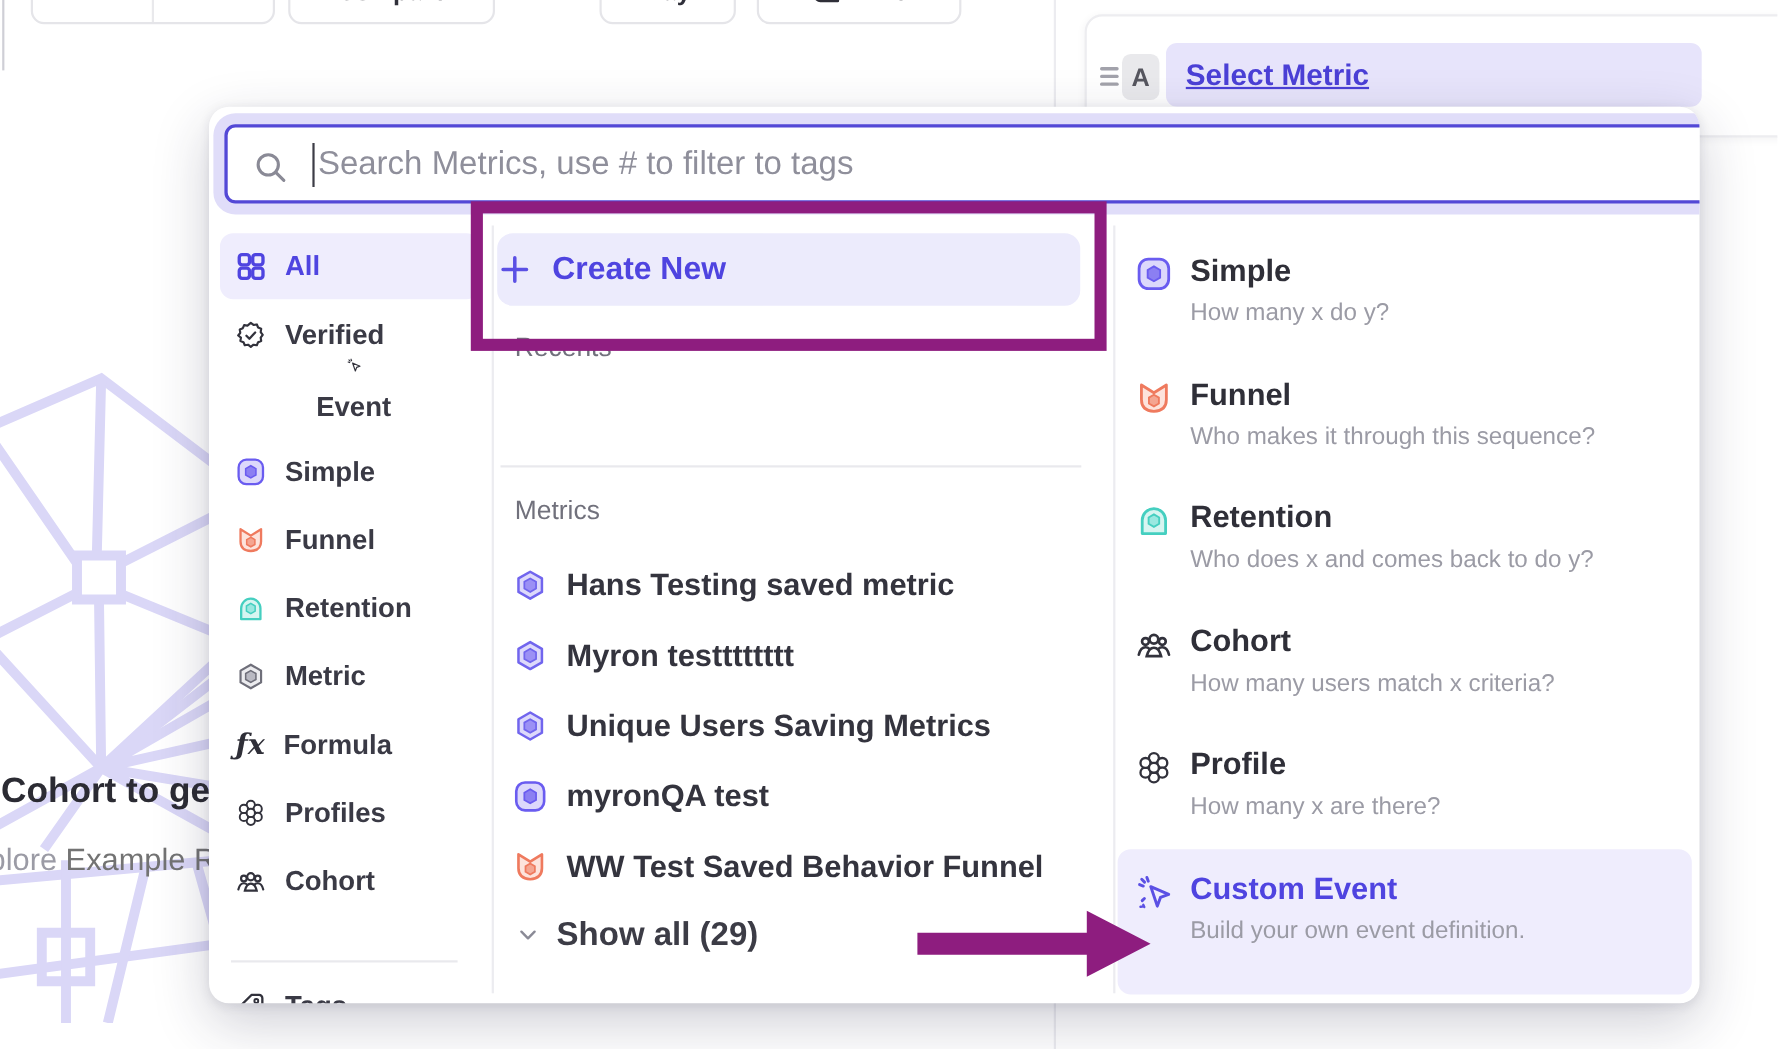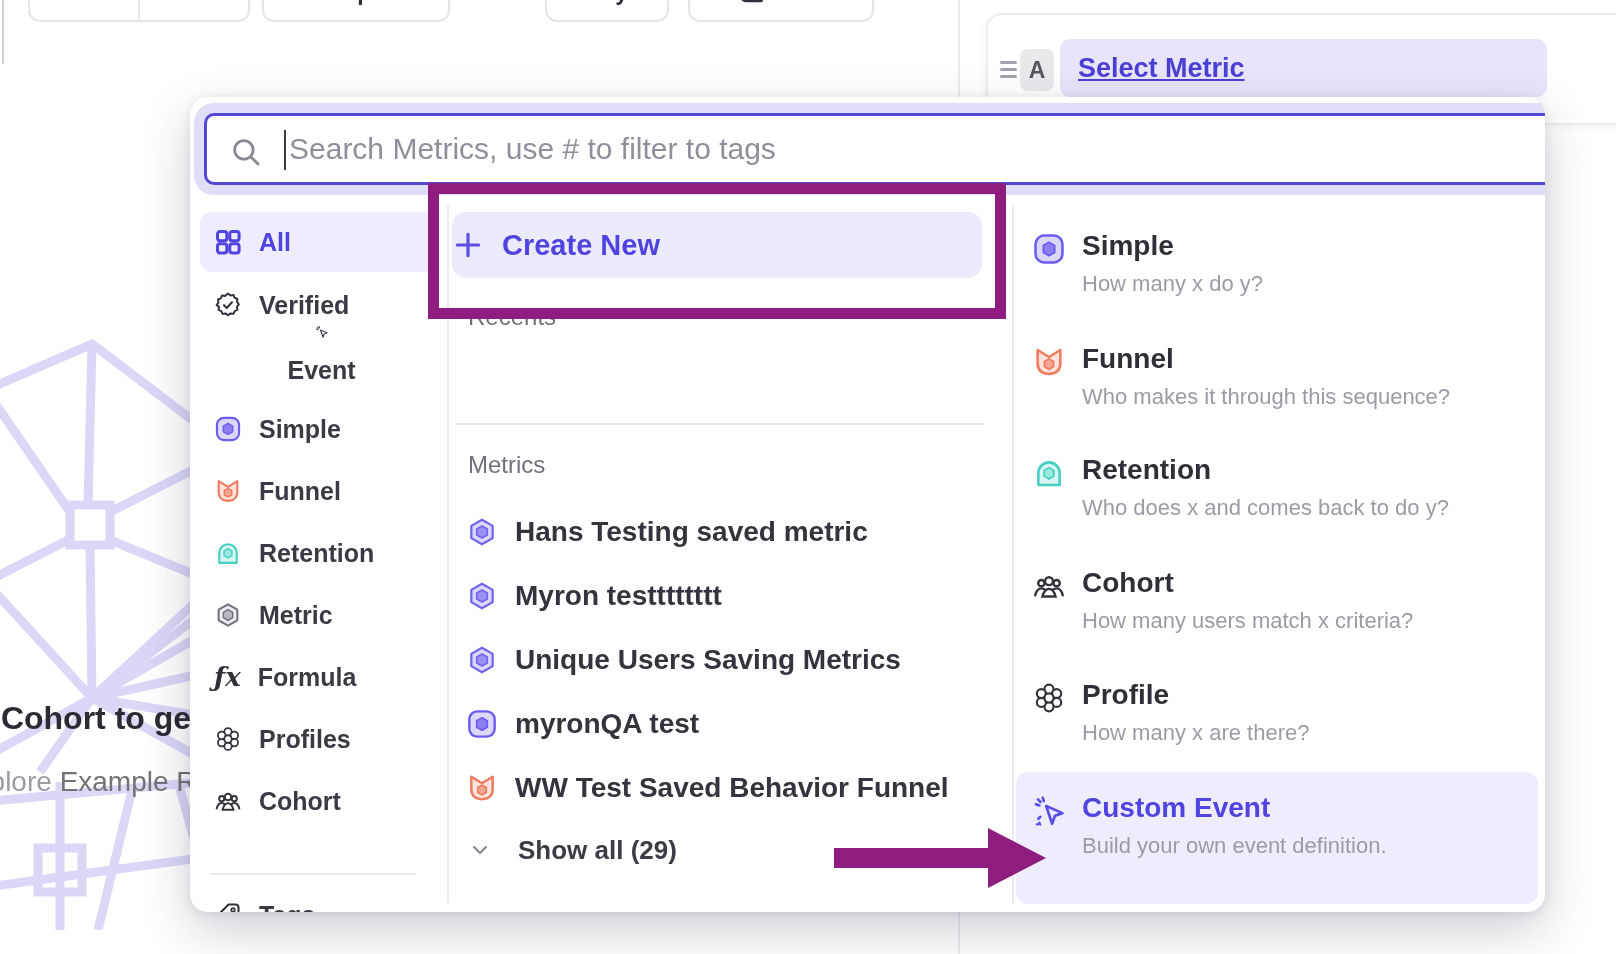--- a/index.html
+++ b/index.html
@@ -71,21 +71,21 @@
   .side-div { position:absolute; left:20px; top:776px; width:206px; height:2px; background:#e9e9ed; }
   
   .create-btn { position:absolute; left:262px; top:115px; width:530px; height:66px;
     background:#ecebfc; border-radius:14px; display:flex; align-items:center; gap:18px;
     color:#4f44e0; font-weight:700; font-size:29px; }
   .sec-label { position:absolute; font-size:24px; font-weight:500; color:#71717c; }
   .mid-row { position:absolute; left:276px; width:520px; height:40px;
     display:flex; align-items:center; gap:17px; font-size:28px; font-weight:600; color:#34343e; }
   .mid-div { position:absolute; left:265px; top:326px; width:528px; height:2px; background:#e9e9ed; }
   .show-all { position:absolute; left:278px; top:733px; height:40px;
-    display:flex; align-items:center; gap:26px; font-size:26px; font-weight:600; color:#3c3c46; }
+    display:flex; align-items:center; gap:14px; font-size:30px; font-weight:600; color:#3c3c46; }
   
   .type-hl { position:absolute; left:826px; top:675px; width:522px; height:132px;
     background:#efedfd; border-radius:12px; }
   .type { position:absolute; left:826px; width:522px; height:100px; }
   .type .t-ico { position:absolute; left:16px; top:2px; }
   .type .t-title { position:absolute; left:66px; top:0; font-size:28px; font-weight:700; color:#2f2f38; }
   .type .t-desc  { position:absolute; left:66px; top:41px; font-size:22px; color:#9b9ba5; }
   .type.hl .t-title { color:#4f44e0; }
   
   .anno-rect { position:absolute; left:428px; top:183px; width:578px; height:136px;

